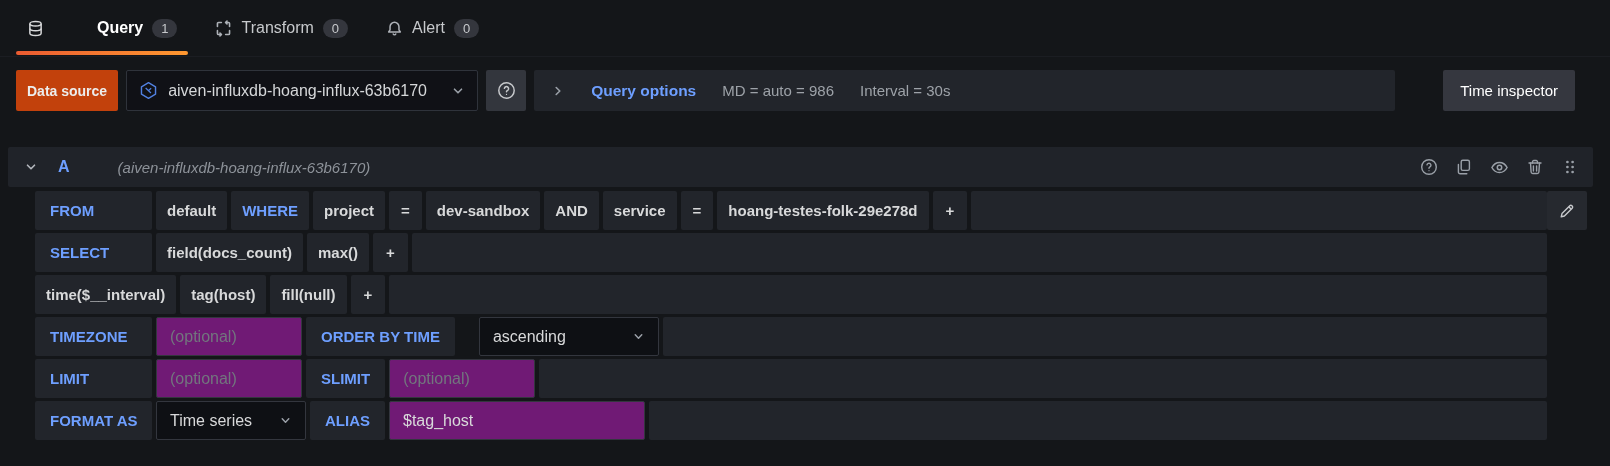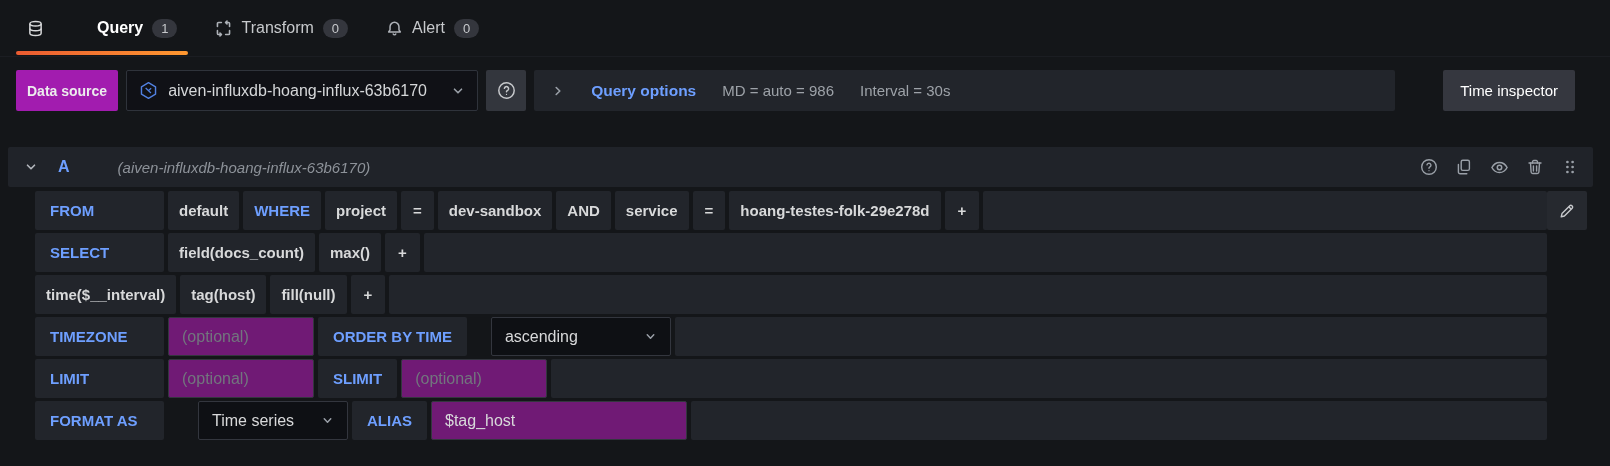--- a/index.html
+++ b/index.html
@@ -19,21 +19,21 @@
   .tab.active .tab-label { color:#ffffff; font-weight:700;margin-left:44px; }
   .tab.active { color:#d8d9da; }
   .tab-underline { position:absolute; left:0; right:0; bottom:1px; height:4px; border-radius:2px;
     background:linear-gradient(90deg,#eb5b31,#ff9830); }
   .badge { background:#34363d; color:#c7c9cc; font-size:13px; font-weight:500;
     border-radius:11px; padding:3px 9px; line-height:1; }
 
   
   .toolbar { display:flex; align-items:center; gap:8px; margin:13px 35px 0 16px; height:41px; }
   .tb-box { height:41px; display:flex; align-items:center; border-radius:2px; }
-  .ds-label { background:#a21caf; padding:0 11px; font-size:14px; font-weight:600; color:#eceded; }
+  .ds-label { background:#c2410c; padding:0 11px; font-size:14px; font-weight:600; color:#eceded; }
   .ds-picker { background:#101116; border:1px solid #2f333b; padding:0 12px; gap:10px; min-width:352px; cursor:pointer; }
   .ds-name { font-size:16px; color:#d5d7d9; flex:1; }
   .icon-gray { color:#9aa0a8; }
   .help-btn { width:40px; background:#33363d; justify-content:center; cursor:pointer; color:#c7c9cc; border:none; }
   .qo-bar { flex:1; background:#22252b; padding:0 17px; gap:26px; cursor:pointer; }
   .qo-label { color:#6e9fff; font-weight:700; font-size:15.5px; }
   .qo-meta { color:#9da2a8; font-size:15px; }
   .inspector-btn { background:#35373f; border:none; color:#ffffff; font-family:inherit;
     font-size:15px; font-weight:500; height:41px; padding:0 17px; border-radius:2px;
     margin-left:40px; cursor:pointer; }
@@ -43,38 +43,38 @@
   .q-header { height:40px; background:#202329; border-radius:2px; display:flex; align-items:center;
     padding:0 14px 0 16px; cursor:pointer; }
   .q-collapse { color:#b3b7bd; margin-right:20px; cursor:pointer; }
   .q-refid { color:#6e9fff; font-weight:700; font-size:16px; margin-right:48px; }
   .q-hint { color:#8d9299; font-style:italic; font-size:15px; }
   .q-actions { margin-left:auto; display:flex; align-items:center; gap:17px; color:#9aa0a8; }
   .q-action { cursor:pointer; }
 
   .q-rows { position:relative; margin-top:4px; padding:0 46px 0 27px; }
   .q-row { display:flex; align-items:stretch; gap:4px; height:39px; margin-bottom:3px; }
-  .row-label { width:129px; flex:none; background:#22252b; border-radius:2px; display:flex; align-items:center;
+  .row-label { width:117px; flex:none; background:#22252b; border-radius:2px; display:flex; align-items:center;
     padding:0 15px; color:#6e9fff; font-weight:700; font-size:15px; white-space:nowrap; }
   .seg { background:#22252b; border-radius:2px; display:flex; align-items:center; padding:0 11px;
     font-size:15px; font-weight:600; color:#d8d9da; white-space:nowrap; cursor:pointer; }
   .seg.keyword { color:#6e9fff; font-weight:700; cursor:default; }
   .seg.op { padding:0 12px; }
   .seg.plus { padding:0 13px; font-weight:600; }
   .filler { flex:1; background:#22252b; border-radius:2px; min-width:0; }
   .gf-input { background:#701a75; border:1px solid #33363e; border-radius:2px; color:#d8d9da;
     font-family:inherit; font-size:16px; padding:0 13px; height:39px; outline:none; }
   .gf-input::placeholder { color:#72767e; }
   .w-opt { width:146px; }
   .w-alias { width:256px; }
   .gf-select { background:#0e1014; border:1px solid #33363e; border-radius:2px; color:#d8d9da;
     display:flex; align-items:center; justify-content:space-between; padding:0 13px;
     font-size:16px; cursor:pointer; }
   .w-order { width:180px;margin-left:20px; }
-  .w-format { width:150px;margin-left:30px; }
+  .w-format { width:150px; }
   .pencil-btn { position:absolute; top:0; right:6px; width:40px; height:39px; background:#26292f;
     border:none; border-radius:2px; display:flex; align-items:center; justify-content:center;
     color:#c7c9cc; cursor:pointer; }
 </style>
 </head>
 <body>
 
 <div class="tabbar">
   <div class="tab active">
     <span class="icon" style="color:#d8d9da;">

